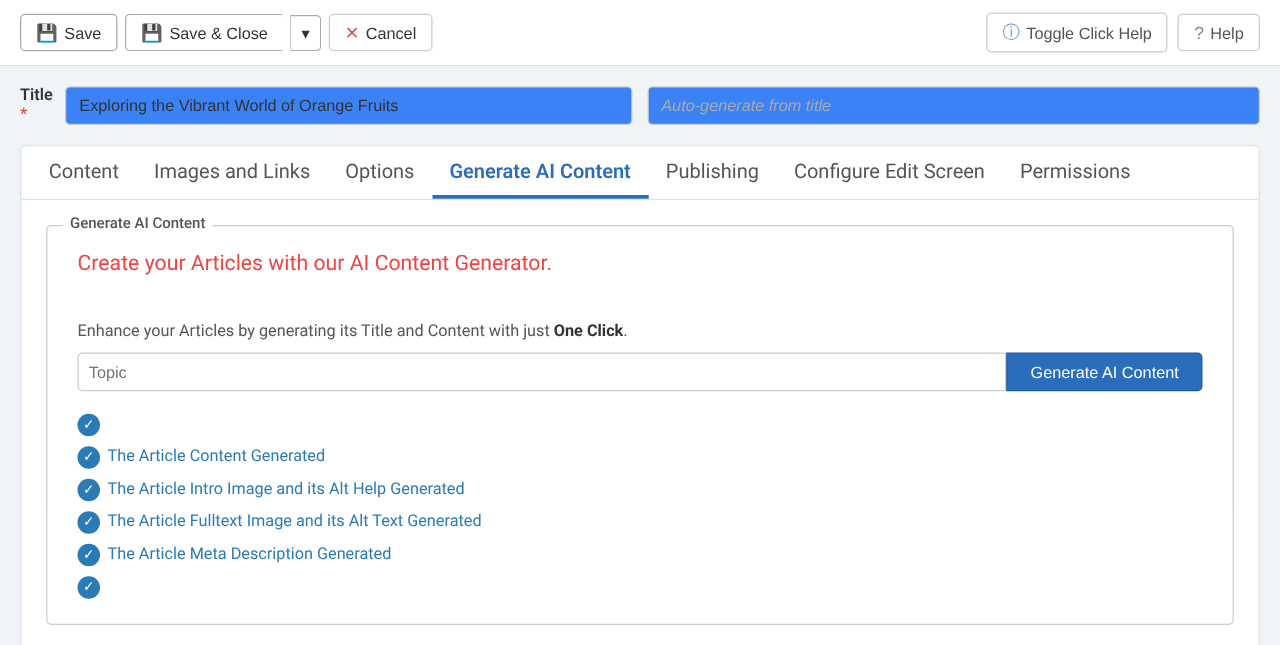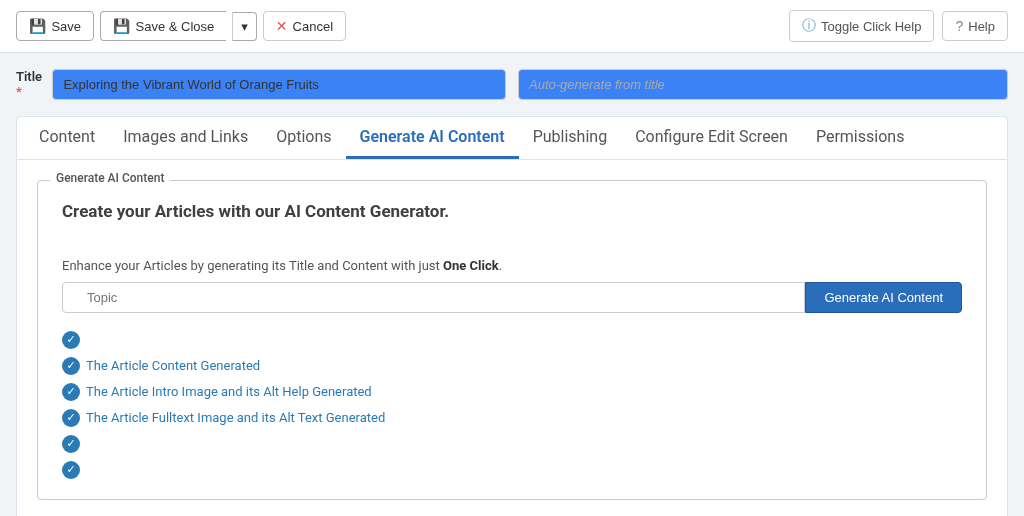--- a/index.html
+++ b/index.html
@@ -155,22 +155,22 @@
       left: 12px;
       background: #fff;
       padding: 0 6px;
       font-size: 12px;
       color: #555;
       font-weight: 500;
     }
 
     .ai-headline {
       font-size: 17px;
-      font-weight: 700;
-      color: #404040;
+      font-weight: 400;
+      color: #ef4444;
       margin-bottom: 10px;
     }
     .ai-desc {
       font-size: 13px;
       color: #555;
       margin-bottom: 6px;
       line-height: 1.5;
       margin-top: 35px;
     }
     .ai-desc strong { font-weight: 700; color: #333; }
@@ -182,21 +182,21 @@
     }
 
     .topic-row {
       display: flex;
       gap: 0;
       margin-bottom: 18px;
       align-items: stretch;
     }
     .topic-input {
       flex: 1;
-      padding: 7px 24px;
+      padding: 7px 8px;
       border: 1px solid #ccc;
       border-radius: 4px 0 0 4px;
       font-size: 13px;
       outline: none;
       color: #aaa;
     }
     .btn-generate {
       padding: 7px 18px;
       background: #2a6ebb;
       color: #fff;
@@ -330,20 +330,21 @@
         <div class="generated-item">
           <span class="check-icon">✓</span>
           <span>The Article Intro Image and its Alt Help Generated</span>
         </div>
         <div class="generated-item">
           <span class="check-icon">✓</span>
           <span>The Article Fulltext Image and its Alt Text Generated</span>
         </div>
         <div class="generated-item">
           <span class="check-icon">✓</span>
+          <span>The Article Meta Description Generated</span>
         </div>
         <div class="generated-item">
           <span class="check-icon">✓</span>
         </div>
       </div>
 
     </div>
   </div>
 </div>
 

